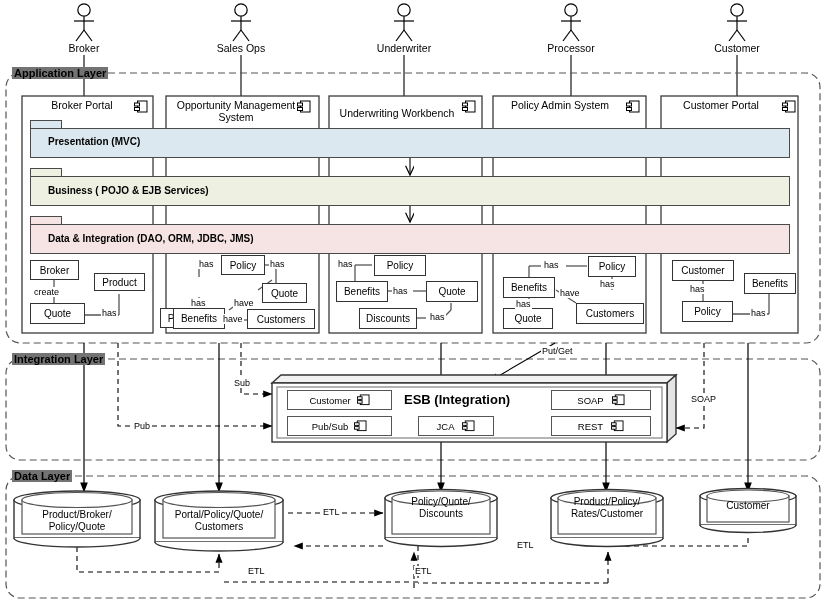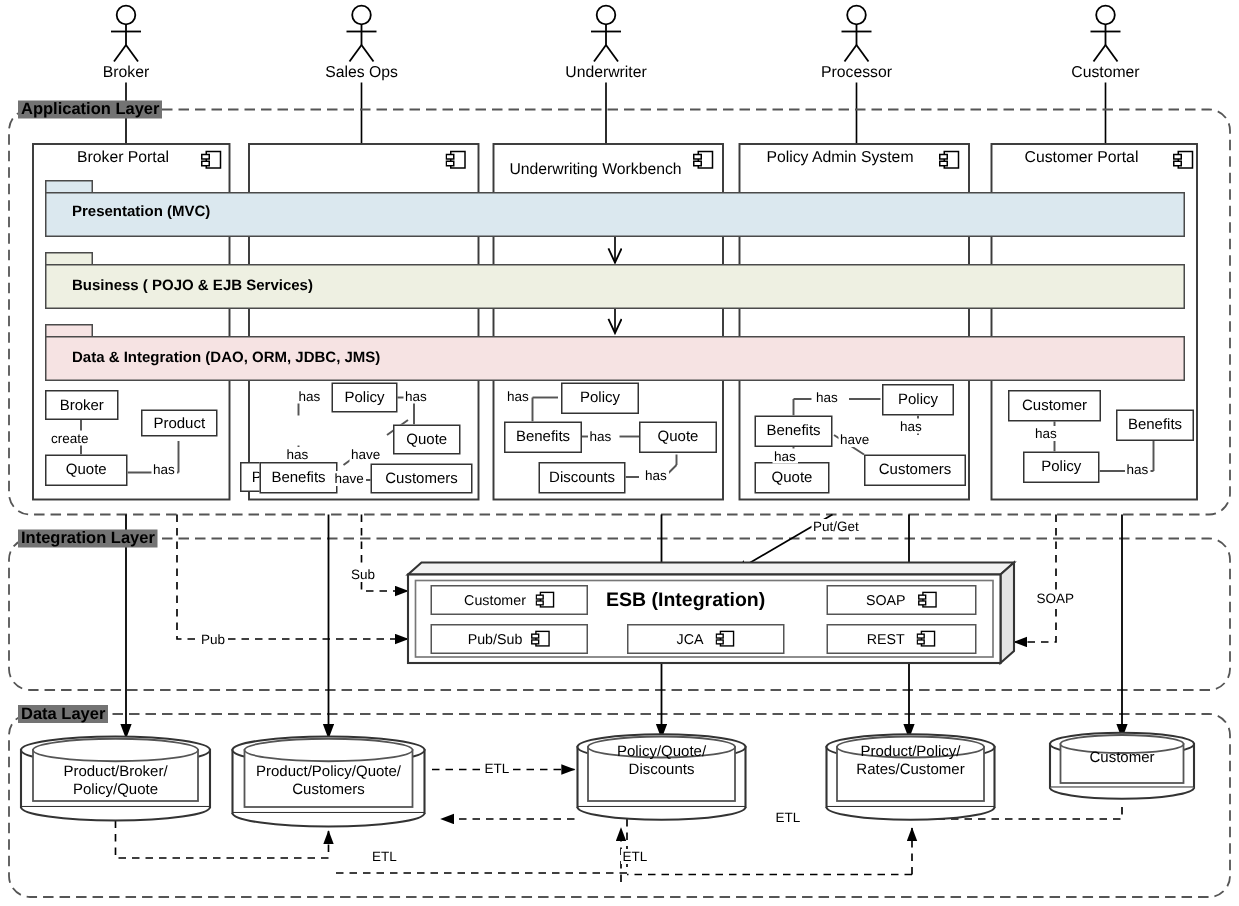--- a/index.html
+++ b/index.html
@@ -265,20 +265,24 @@
   <div class="node layer-caption" style="left:12px;top:353px;">Integration Layer</div>
   <div class="node layer-caption" style="left:12px;top:470px;">Data Layer</div>
 
   <div class="app-title" style="left:28px;top:99px;width:108px;">Broker Portal</div>
   <svg class="comp-ico" style="left:134px;top:100px;" width="14" height="13" viewBox="0 0 14 13">
     <rect x="3.5" y="1" width="9.5" height="11" fill="#fff" stroke="#000" stroke-width="1"></rect>
     <rect x="0.5" y="3" width="5" height="3" fill="#fff" stroke="#000" stroke-width="1"></rect>
     <rect x="0.5" y="7.5" width="5" height="3" fill="#fff" stroke="#000" stroke-width="1"></rect>
   </svg>
 
+  <div class="app-title" style="left:172px;top:99px;width:128px;">
+    <span style="white-space:pre-line;">Opportunity Management
+System</span>
+  </div>
   <svg class="comp-ico" style="left:297px;top:100px;" width="14" height="13" viewBox="0 0 14 13">
     <rect x="3.5" y="1" width="9.5" height="11" fill="#fff" stroke="#000" stroke-width="1"></rect>
     <rect x="0.5" y="3" width="5" height="3" fill="#fff" stroke="#000" stroke-width="1"></rect>
     <rect x="0.5" y="7.5" width="5" height="3" fill="#fff" stroke="#000" stroke-width="1"></rect>
   </svg>
 
   <div class="app-title" style="left:334px;top:107px;width:126px;">Underwriting Workbench</div>
   <svg class="comp-ico" style="left:462px;top:100px;" width="14" height="13" viewBox="0 0 14 13">
     <rect x="3.5" y="1" width="9.5" height="11" fill="#fff" stroke="#000" stroke-width="1"></rect>
     <rect x="0.5" y="3" width="5" height="3" fill="#fff" stroke="#000" stroke-width="1"></rect>
@@ -364,21 +368,21 @@
 
   <div class="svc" style="left:287px;top:416px;width:105px;height:20px;">
     <span>Pub/Sub</span>
     <svg style="margin-left:6px;" width="13" height="12" viewBox="0 0 14 13">
       <rect x="3.5" y="1" width="9.5" height="10.5" fill="#fff" stroke="#000" stroke-width="1"></rect>
       <rect x="0.5" y="3" width="5" height="2.8" fill="#fff" stroke="#000" stroke-width="1"></rect>
       <rect x="0.5" y="7.2" width="5" height="2.8" fill="#fff" stroke="#000" stroke-width="1"></rect>
     </svg>
   </div>
 
-  <div class="svc" style="left:418px;top:416px;width:105px;height:20px;">
+  <div class="svc" style="left:418px;top:416px;width:76px;height:20px;">
     <span>JCA</span>
     <svg style="margin-left:8px;" width="13" height="12" viewBox="0 0 14 13">
       <rect x="3.5" y="1" width="9.5" height="10.5" fill="#fff" stroke="#000" stroke-width="1"></rect>
       <rect x="0.5" y="3" width="5" height="2.8" fill="#fff" stroke="#000" stroke-width="1"></rect>
       <rect x="0.5" y="7.2" width="5" height="2.8" fill="#fff" stroke="#000" stroke-width="1"></rect>
     </svg>
   </div>
 
   <div class="svc" style="left:551px;top:390px;width:100px;height:20px;">
     <span>SOAP</span>
@@ -398,21 +402,21 @@
     </svg>
   </div>
 
   <div class="elabel" style="left:233px;top:378px;">Sub</div>
   <div class="elabel" style="left:133px;top:421px;">Pub</div>
   <div class="elabel" style="left:541px;top:346px;">Put/Get</div>
   <div class="elabel" style="left:690px;top:394px;">SOAP</div>
 
   <div class="dblabel" style="left:22px;top:509px;width:110px;white-space:pre-line;">Product/Broker/
 Policy/Quote</div>
-  <div class="dblabel" style="left:159px;top:509px;width:120px;white-space:pre-line;">Product/Policy/Quote/
+  <div class="dblabel" style="left:159px;top:509px;width:120px;white-space:pre-line;">Portal/Policy/Quote/
 Customers</div>
   <div class="dblabel" style="left:390px;top:496px;width:102px;white-space:pre-line;">Policy/Quote/
 Discounts</div>
   <div class="dblabel" style="left:556px;top:496px;width:102px;white-space:pre-line;">Product/Policy/
 Rates/Customer</div>
   <div class="dblabel" style="left:707px;top:500px;width:82px;white-space:pre-line;">Customer</div>
 
   <div class="elabel" style="left:322px;top:507px;">ETL</div>
   <div class="elabel" style="left:247px;top:566px;">ETL</div>
   <div class="elabel" style="left:414px;top:566px;">ETL</div>

